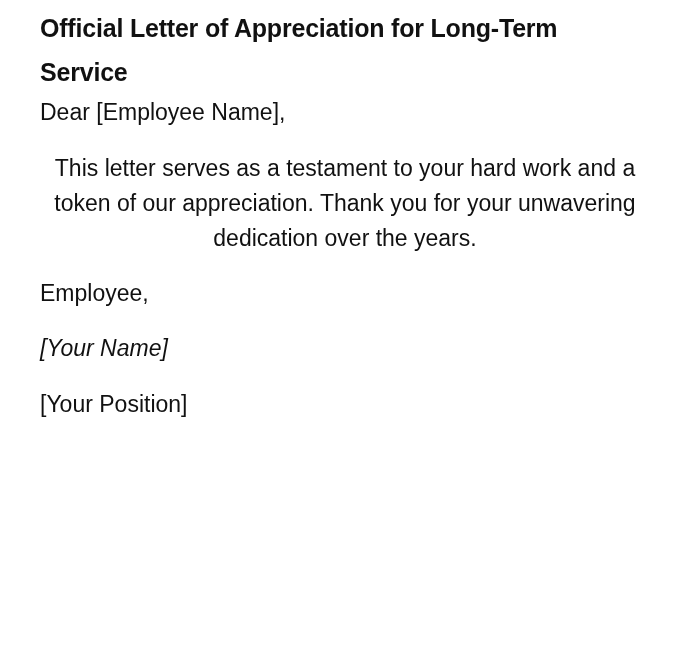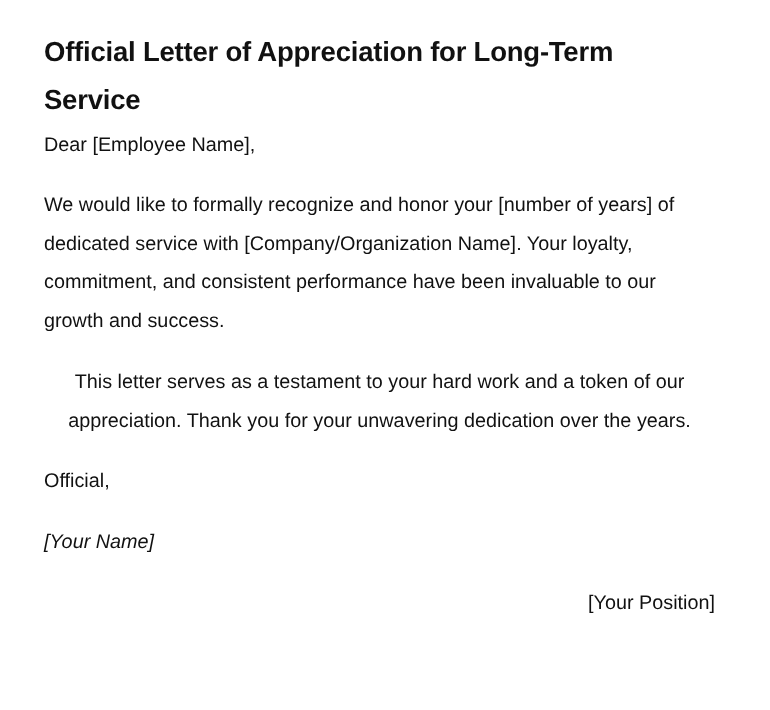--- a/index.html
+++ b/index.html
@@ -9,49 +9,48 @@
     }
     body {
       width: 700px;
       height: 645px;
       overflow: hidden;
       color: #111111;
       font-family: "Liberation Sans", sans-serif;
     }
     .letter {
       position: relative;
-      padding: 25px 40px 0 40px;
+      padding: 6px 40px 0 40px;
       box-sizing: border-box;
       width: 700px;
     }
     .title {
       font-size: 25px;
       font-weight: bold;
       line-height: 44px;
       margin: 0;
       letter-spacing: -0.2px;
       width: 580px;
     }
     .para {
-      font-size: 18px;
+      font-size: 23px;
       line-height: 35px;
       margin: 0;
       width: 610px;
     }
     .salutation { margin-top: 1px; }
     .body1 { margin-top: 20px; }
     .body2 { margin-top: 21px; text-align: center; }
     .closing { margin-top: 20px; }
     .sig-name { margin-top: 20px; font-style: italic; }
-    .sig-pos { margin-top: 21px; text-align: right; }
+    .sig-pos { margin-top: 21px; }
   </style>
 </head>
 <body>
 
 <div class="letter">
   <h1 class="title">Official Letter of Appreciation for Long-Term Service</h1>
   <p class="para salutation">Dear [Employee Name],</p>
-  <p class="para body1">We would like to formally recognize and honor your [number of years] of dedicated service with [Company/Organization Name]. Your loyalty, commitment, and consistent performance have been invaluable to our growth and success.</p>
   <p class="para body2">This letter serves as a testament to your hard work and a token of our appreciation. Thank you for your unwavering dedication over the years.</p>
-  <p class="para closing">Official,</p>
+  <p class="para closing">Employee,</p>
   <p class="para sig-name">[Your Name]</p>
   <p class="para sig-pos">[Your Position]</p>
 </div>
 
 </body></html>

